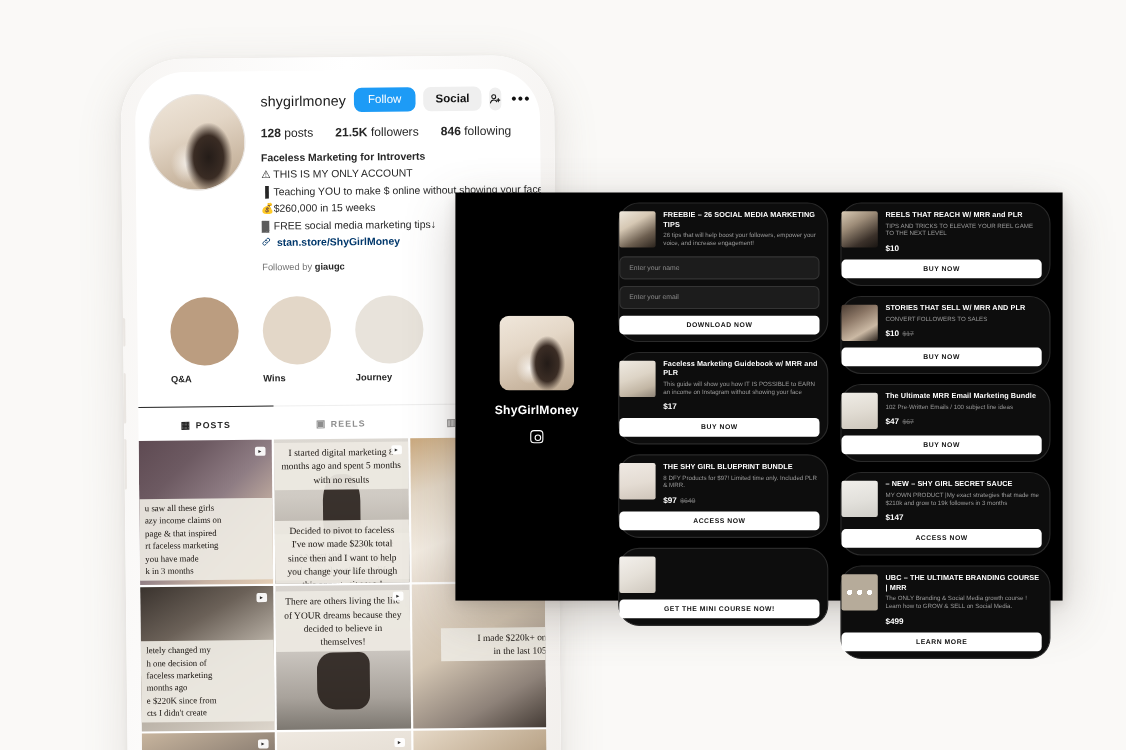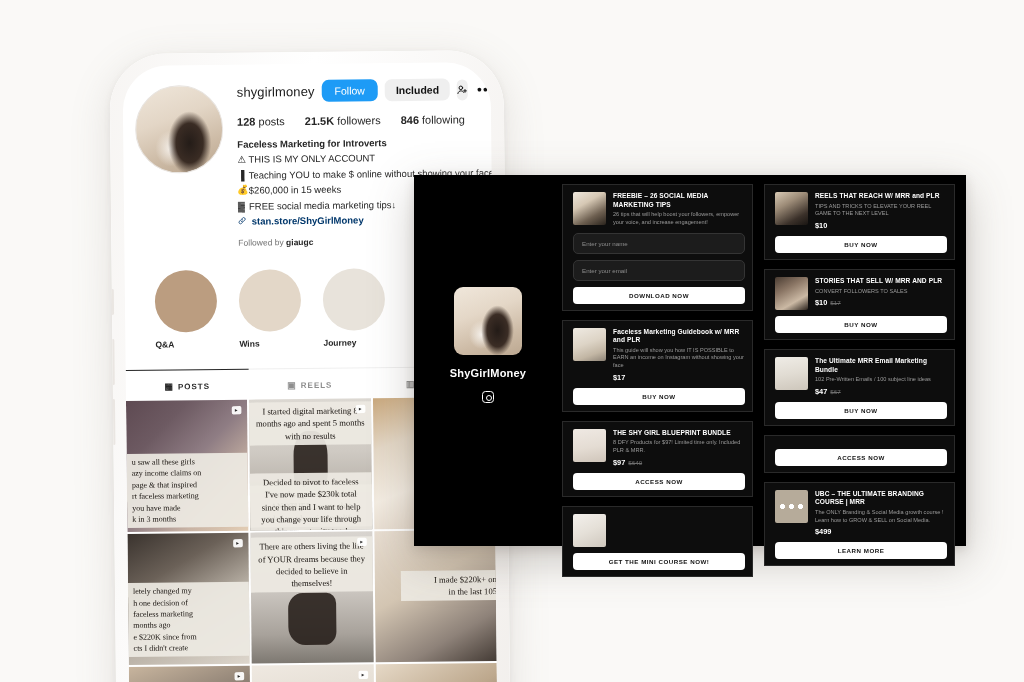--- a/index.html
+++ b/index.html
@@ -153,22 +153,22 @@
     content: ""; position: absolute; left: 2.6px; top: 2.6px;
     width: 4.4px; height: 4.4px; border: 1.2px solid #fff; border-radius: 50%;
   }
 
   
   .pn-right { flex: 1; padding: 9px 11px 9px 0; display: grid;
     grid-template-columns: 1fr 1fr; gap: 9px 11px; align-content: start; }
   .col { display: flex; flex-direction: column; gap: 9px; }
 
   .card {
-    background: #0d0d0d; border: 1px solid #2a2a2a; border-radius: 0;
-    padding: 7px 7px 6px 10px;
+    background: #0d0d0d; border: 1px solid #2a2a2a; border-radius: 19px;
+    padding: 7px 7px 6px 0;
   }
   .card-top { display: flex; gap: 7px; }
   .card-thumb { width: 33px; height: 33px; flex: 0 0 33px; border-radius: 2px; }
   .th-a { background: linear-gradient(150deg,#efe8dd 0%,#d6c8b4 35%,#6d5f50 70%,#2a231c 100%); }
   .th-b { background: linear-gradient(160deg,#efeae2 0%,#ddd4c6 45%,#c2b6a4 75%,#8d8376 100%); }
   .th-c { background: linear-gradient(170deg,#efe9e3 0%,#e4dcd3 55%,#cfc5ba 100%); }
   .th-d { background: linear-gradient(155deg,#f3f0ec 0%,#e5e0d8 50%,#cec7bd 100%); }
   .th-e { background: linear-gradient(150deg,#d9cbb6 0%,#9e8d79 35%,#3b312a 75%,#191512 100%); }
   .th-f { background: linear-gradient(150deg,#4a3c32 0%,#8b7665 35%,#cbb9a4 70%,#2a221c 100%); }
   .th-g { background: linear-gradient(170deg,#efece6 0%,#e1dcd3 50%,#cdc6bb 100%); }
@@ -215,21 +215,21 @@
     <div class="side-btn b3"></div>
 
     <div id="phone-screen">
 
       <div class="ig-top">
         <div class="ig-avatar"></div>
         <div class="ig-info">
           <div class="ig-namerow">
             <div class="ig-username">shygirlmoney</div>
             <button class="btn-follow">Follow</button>
-            <button class="btn-message">Included</button>
+            <button class="btn-message">Social</button>
             <button class="btn-sq">
               <svg width="11" height="11" viewBox="0 0 16 16" fill="none" stroke="#111" stroke-width="1.4" stroke-linecap="round">
                 <circle cx="6" cy="5" r="2.6"></circle>
                   <path d="M1.6 13.2c.6-2.5 2.4-3.8 4.4-3.8s3.2.9 3.9 2.2"></path>
                   <path d="M12 7.5v4M10 9.5h4"></path>
               </svg>
             </button>
             <button class="btn-dots">•••</button>
           </div>
 
@@ -470,20 +470,28 @@
               <div class="card-meta">
                 <div class="card-title">The Ultimate MRR Email Marketing Bundle</div>
                 <div class="card-desc">102 Pre-Written Emails / 100 subject line ideas</div>
                 <div class="card-price"><span>$47</span><span class="strike">$67</span></div>
               </div>
             </div>
             <button class="card-cta">BUY NOW</button>
           </div>
 
           <div class="card">
+            <div class="card-top">
+              <div class="card-thumb th-h"></div>
+              <div class="card-meta">
+                <div class="card-title">– NEW – SHY GIRL SECRET SAUCE</div>
+                <div class="card-desc">MY OWN PRODUCT |My exact strategies that made me $210k and grow to 19k followers in 3 months</div>
+                <div class="card-price">$147</div>
+              </div>
+            </div>
             <button class="card-cta">ACCESS NOW</button>
           </div>
 
           <div class="card">
             <div class="card-top">
               <div class="card-thumb th-ubc"></div>
               <div class="card-meta">
                 <div class="card-title">UBC – THE ULTIMATE BRANDING COURSE | MRR</div>
                 <div class="card-desc">The ONLY Branding &amp; Social Media growth course ! Learn how to GROW &amp; SELL on Social Media.</div>
                 <div class="card-price">$499</div>

